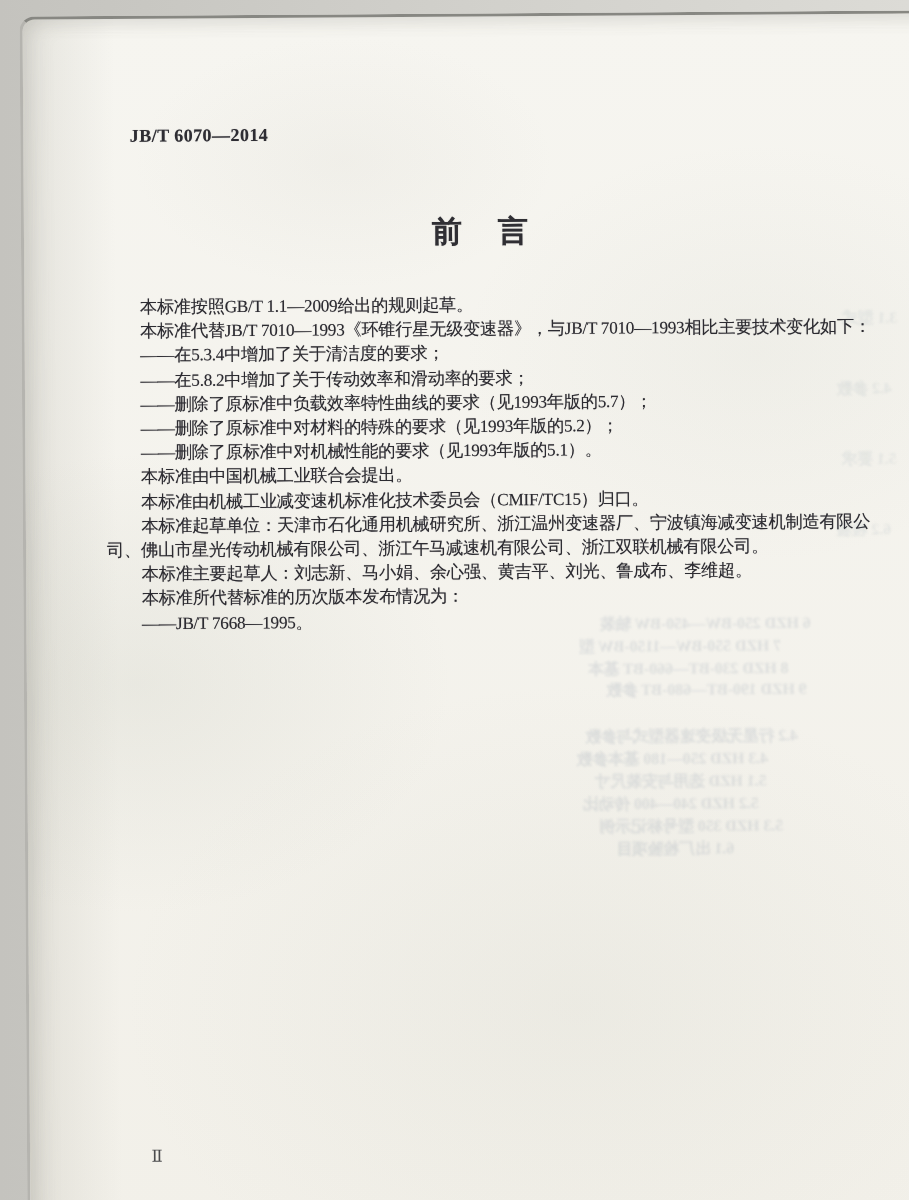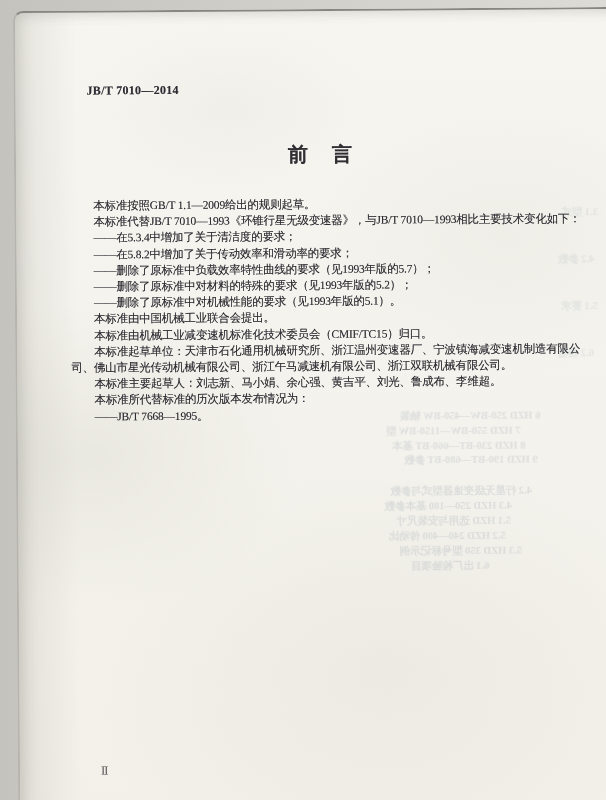--- a/index.html
+++ b/index.html
@@ -65,21 +65,21 @@
   .b10{left:545px;top:196px;color:rgba(104,126,150,0.11);}
   .b11{left:541px;top:243px;color:rgba(104,126,150,0.11);}
   .b12{left:544px;top:290px;color:rgba(104,126,150,0.11);}
   .b13{left:540px;top:337px;color:rgba(104,126,150,0.11);}
 </style>
 </head>
 <body>
 
 <div class="paper">
 
-  <div class="std-code">JB/T 7010—2014</div>
+  <div class="std-code">JB/T 6070—2014</div>
 
   <div class="fw-title">前　言</div>
 
   <div class="body-text">
     <p class="indent">本标准按照GB/T 1.1—2009给出的规则起草。</p>
     <p class="indent">本标准代替JB/T 7010—1993《环锥行星无级变速器》，与JB/T 7010—1993相比主要技术变化如下：</p>
     <p class="indent">——在5.3.4中增加了关于清洁度的要求；</p>
     <p class="indent">——在5.8.2中增加了关于传动效率和滑动率的要求；</p>
     <p class="indent">——删除了原标准中负载效率特性曲线的要求（见1993年版的5.7）；</p>
     <p class="indent">——删除了原标准中对材料的特殊的要求（见1993年版的5.2）；</p>

